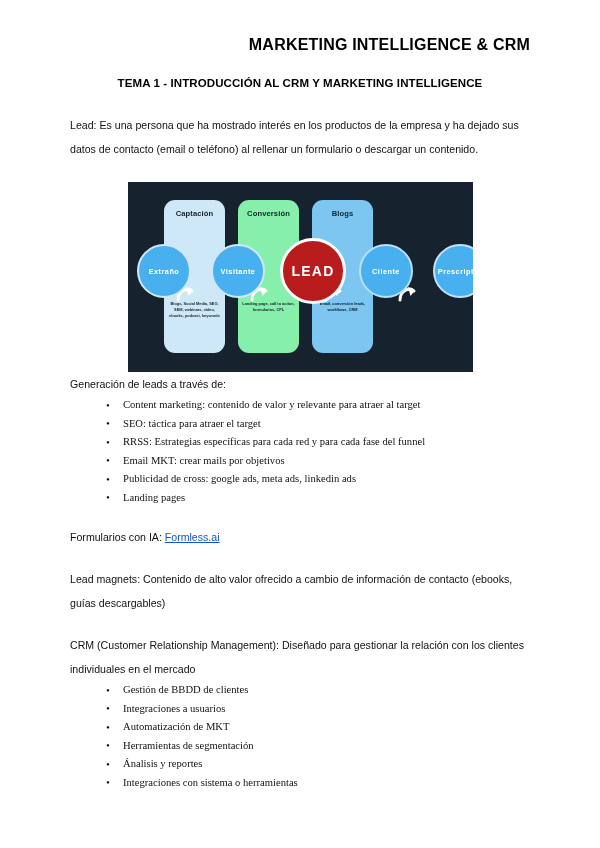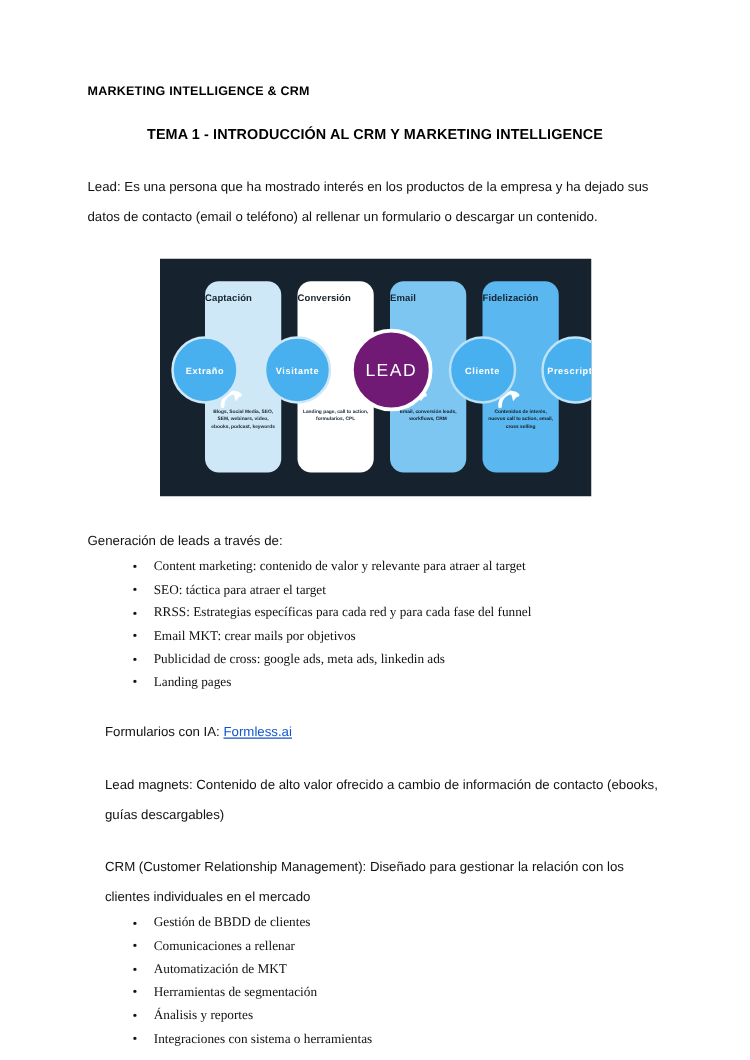--- a/index.html
+++ b/index.html
@@ -16,44 +16,44 @@
   }
   .page {
     position: relative;
     width: 600px;
     height: 848px;
     background: #ffffff;
     box-sizing: border-box;
     padding: 0 70px;
   }
   .doc-title {
-    text-align: left;
-    font-size: 10px;
+    text-align: right;
+    font-size: 16px;
     font-weight: bold;
     letter-spacing: 0.2px;
     margin: 0;
-    padding-top: 68px;
+    padding-top: 36px;
   }
   .doc-subtitle {
     text-align: center;
     font-size: 11.5px;
     font-weight: bold;
     letter-spacing: 0.1px;
     margin: 0;
     padding-top: 23px;
   }
   .para {
     font-size: 10.6px;
     line-height: 24px;
     margin: 0;
     color: #111;
   }
   .para-lead { padding-top: 24px; }
-  .para-gen { padding-top: 24px; }
-  .para-gap { padding-top: 18px; margin-left: 14px; }
+  .para-gen { }
+  .para-gap { padding-top: 18px; }
 
   ul.bullets {
     margin: 0;
     padding: 0 0 0 36px;
     list-style: none;
     font-family: Liberation Serif, serif;
   }
   ul.bullets li {
     font-size: 10.6px;
     line-height: 18.5px;
@@ -95,26 +95,26 @@
   .col {
     position: absolute;
     top: 18px;
     width: 61px;
     height: 153px;
     border-radius: 11px;
     box-sizing: border-box;
     padding-top: 9px;
   }
   .col-1 { left: 36px;  background: #cfe8f7; }
-  .col-2 { left: 110px; background: #ffffff; }
+  .col-2 { left: 110px; background: #86efac; }
   .col-3 { left: 184px; background: #7dc6f2; }
   .col-4 { left: 258px; background: #5bb7ef; }
 
   .col-title {
-    text-align: left;
+    text-align: center;
     font-size: 7.6px;
     font-weight: 600;
     color: #16232e;
     letter-spacing: 0.1px;
     line-height: 10px;
   }
   .col-desc {
     position: absolute;
     left: 3px;
     right: 3px;
@@ -163,29 +163,29 @@
   .node-4 { left: 231px; border-color: #b8e0f8; }
   .node-5 { left: 305px; border-color: #bfe3f9; }
 
   .node-lead {
     position: absolute;
     left: 152px;
     top: 56px;
     width: 66px;
     height: 66px;
     border-radius: 50%;
-    background: #701a75;
+    background: #b91c1c;
     border: 3px solid #ffffff;
     box-sizing: border-box;
     display: flex;
     align-items: center;
     justify-content: center;
     color: #ffffff;
     font-size: 14px;
-    font-weight: normal;
+    font-weight: bold;
     letter-spacing: 1.2px;
   }
 </style>
 </head>
 <body>
 
 <div class="page">
 
   <h1 class="doc-title">MARKETING INTELLIGENCE &amp; CRM</h1>
 
@@ -202,28 +202,24 @@
           <div class="col-title">Captación</div>
           <div class="col-desc">Blogs, Social Media, SEO, SEM, webinars, video, ebooks, podcast, keywords</div>
         </div>
 
         <div class="col col-2">
           <div class="col-title">Conversión</div>
           <div class="col-desc">Landing page, call to action, formularios, CPL</div>
         </div>
 
         <div class="col col-3">
-          <div class="col-title">Email</div>
+          <div class="col-title">Blogs</div>
           <div class="col-desc">Email, conversión leads, workflows, CRM</div>
         </div>
 
-        <div class="col col-4">
-          <div class="col-title">Fidelización</div>
-          <div class="col-desc">Contenidos de interés, nuevos call to action, email, cross selling</div>
-        </div>
 
       </div>
 
       <div class="arrow arrow-1">
         <svg viewBox="0 0 22 20">
             <path d="M3 17 C3 7 13 4 17 8" stroke="#ffffff" stroke-width="3" fill="none" stroke-linecap="round"></path>
             <path d="M11 4 L18 7.5 L13.5 13 Z" fill="#ffffff"></path>
           </svg>
       </div>
       <div class="arrow arrow-2">
@@ -266,20 +262,20 @@
   </ul>
 
   <p class="para para-gap"><span>Formularios con IA: </span><a class="link" href="#">Formless.ai</a></p>
 
   <p class="para para-gap">Lead magnets: Contenido de alto valor ofrecido a cambio de información de contacto (ebooks, guías descargables)</p>
 
   <p class="para para-gap">CRM (Customer Relationship Management): Diseñado para gestionar la relación con los clientes individuales en el mercado</p>
 
   <ul class="bullets">
     <li>Gestión de BBDD de clientes</li>
-    <li>Comunicaciones a rellenar</li>
+    <li>Integraciones a usuarios</li>
     <li>Automatización de MKT</li>
     <li>Herramientas de segmentación</li>
     <li>Ánalisis y reportes</li>
     <li>Integraciones con sistema o herramientas</li>
   </ul>
 
 </div>
 
 </body></html>

